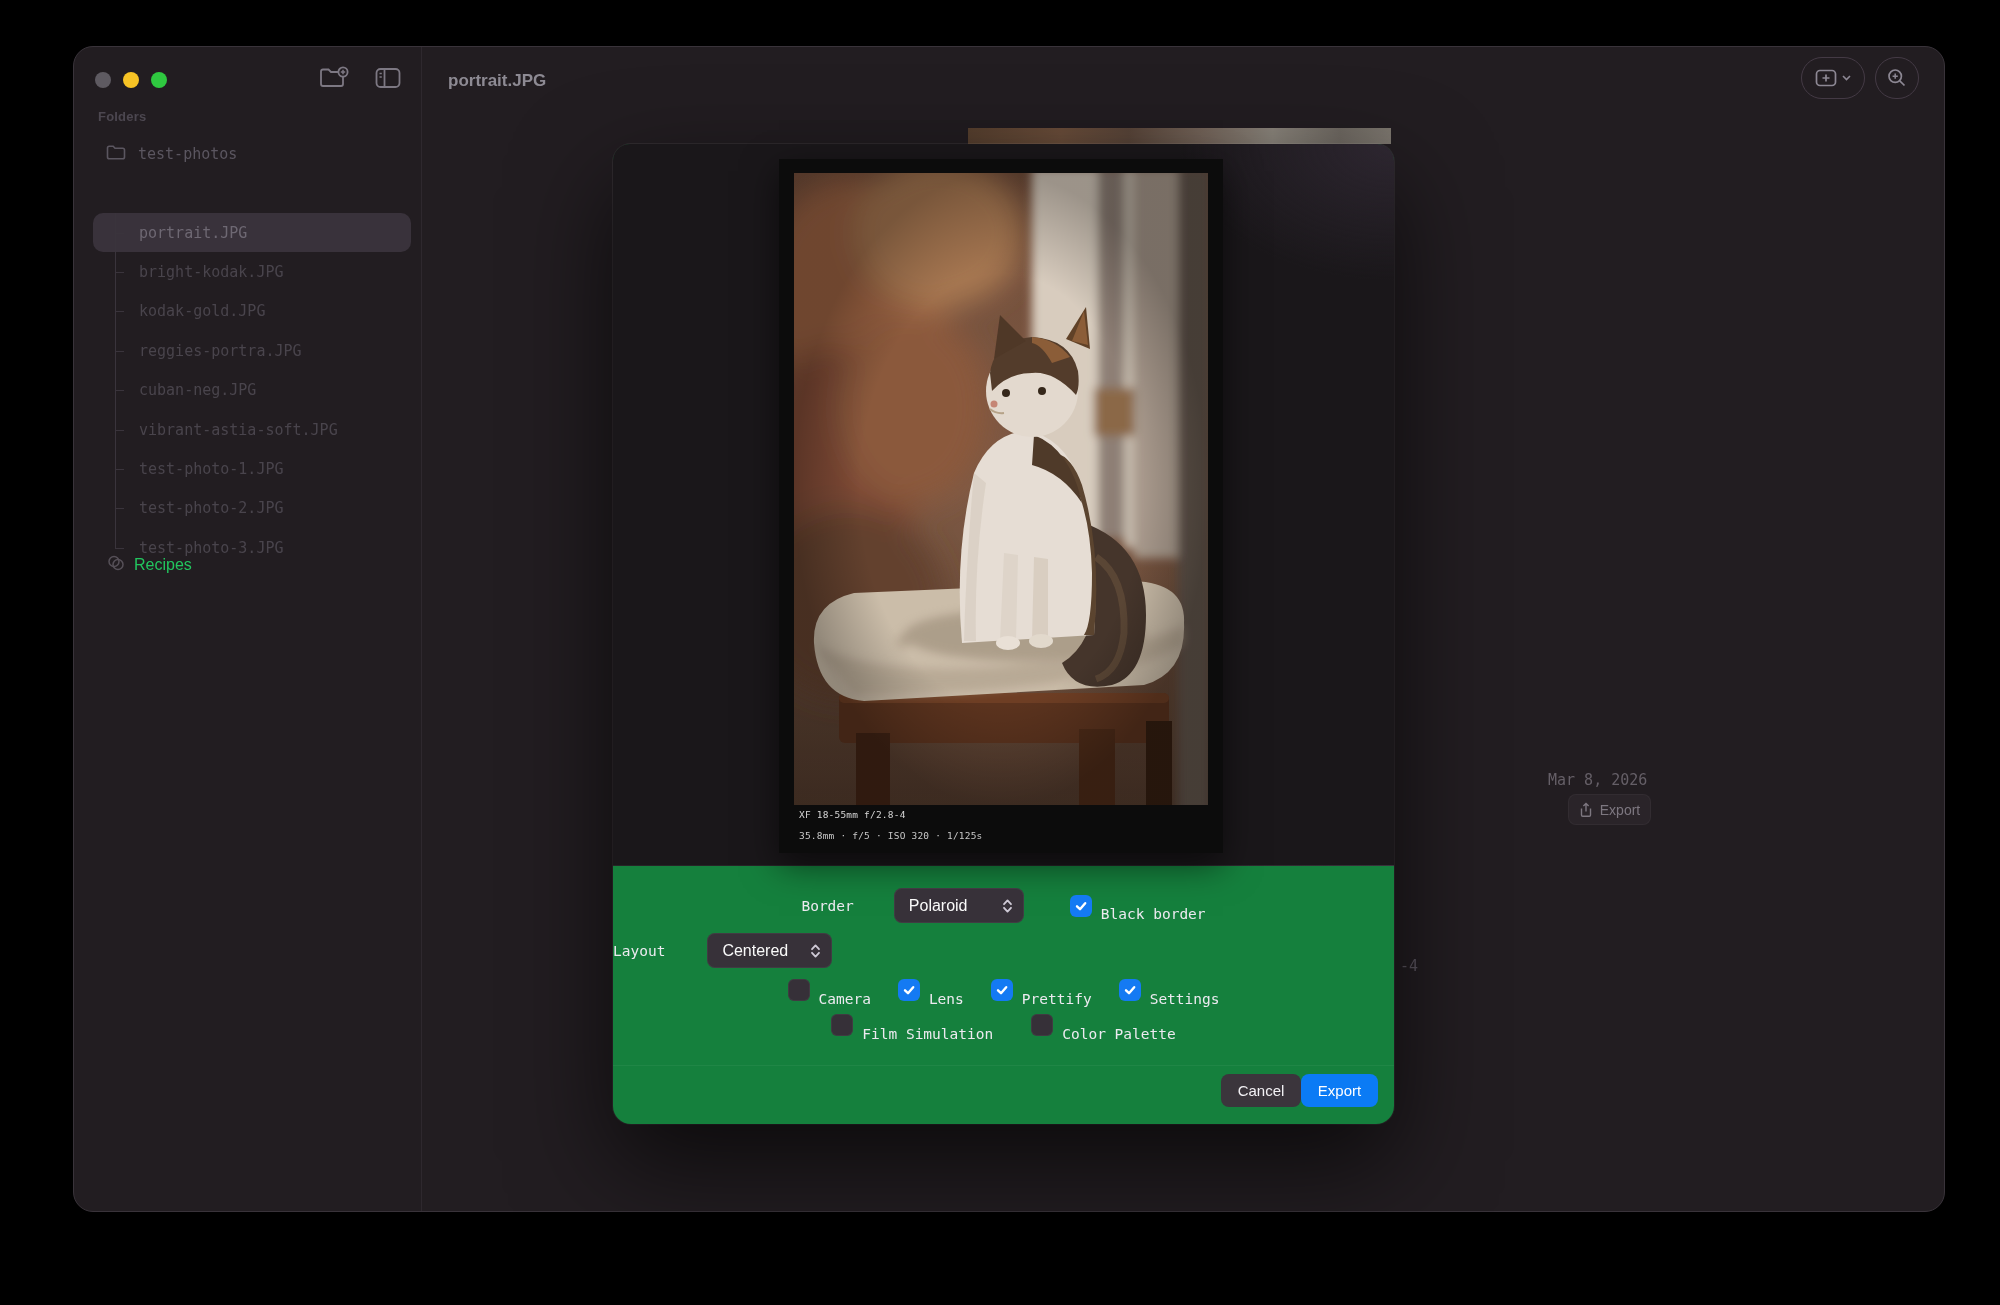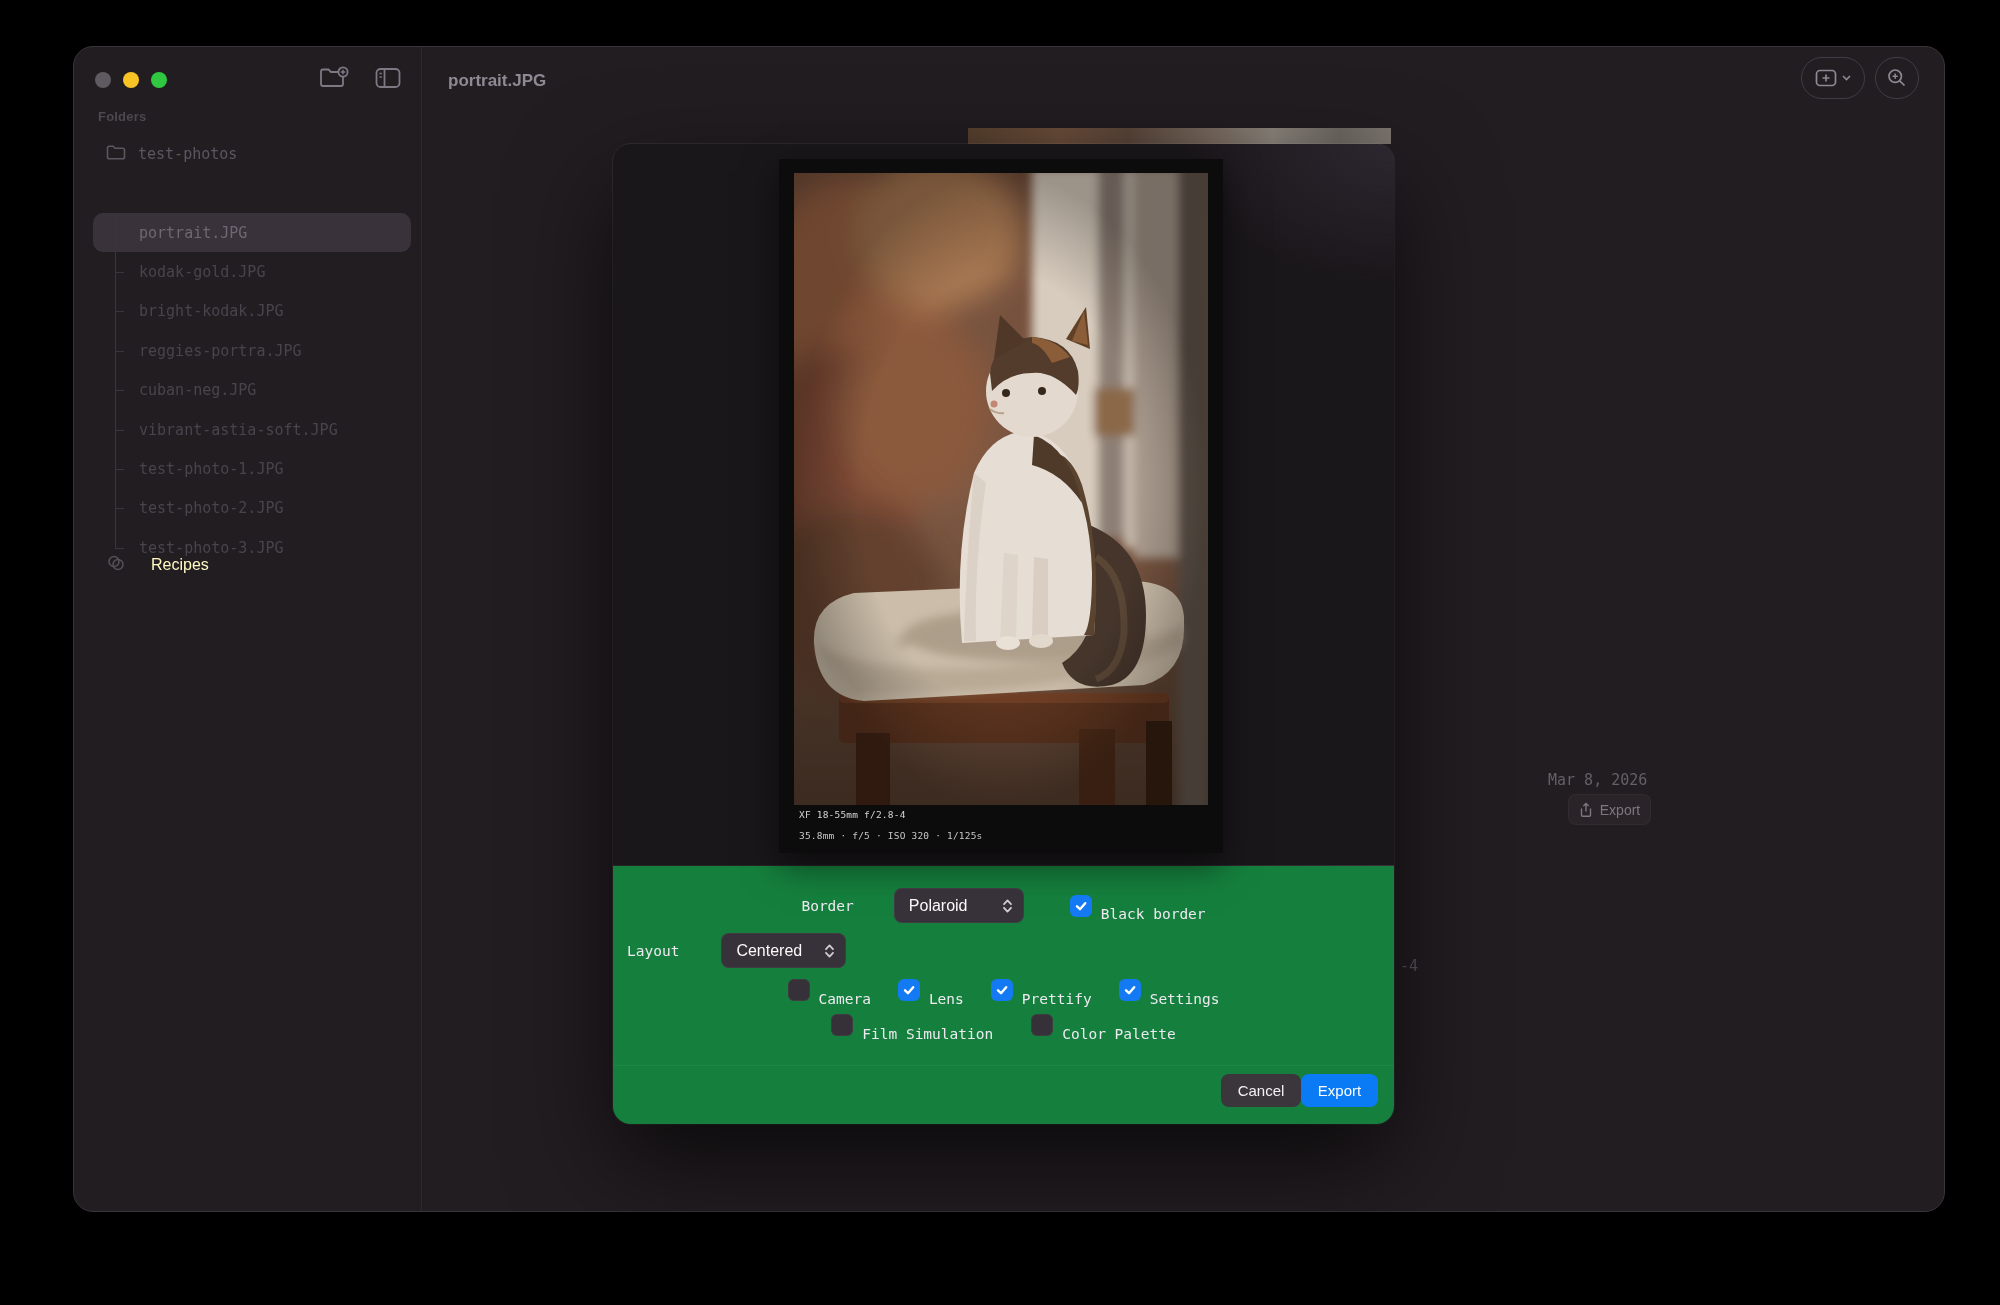--- a/index.html
+++ b/index.html
@@ -41,21 +41,21 @@
   .file-row.selected { background:#39323b; }
   .file-row .tree { position:relative; width:20px; height:100%; flex:none; }
   .file-row .tree::before { content:""; position:absolute; left:9px; top:0; bottom:0; width:1px; background:#3a343c; }
   .file-row.last .tree::before { bottom:50%; }
   .file-row .tree::after { content:""; position:absolute; left:9px; top:50%; width:9px; height:1px; background:#3a343c; }
   .file-row .fname { font-size:15px; color:#49444c; margin-left:13px; }
   .file-row.selected .fname { color:#6e6873; }
 
   .recipes-row { position:absolute; left:19px; top:499px; width:318px; height:38px;
     display:flex; align-items:center; padding-left:13px; }
-  .recipes-row .rlabel { margin-left:25px; font-size:16px; color:#fef9c3; }
+  .recipes-row .rlabel { margin-left:8px; font-size:16px; color:#22c55e; }
 
   
   .title { position:absolute; left:374px; top:24px; font-size:17px; font-weight:700; color:#8d8a93; }
 
   .topright { position:absolute; right:25px; top:10px; display:flex; gap:10px; }
   .pill { height:42px; border:1px solid #443a45; border-radius:21px; display:flex;
     align-items:center; justify-content:center; gap:5px; background:transparent; }
   .pill.add { width:64px; }
   .pill.zoom { width:44px; }
 
@@ -82,21 +82,21 @@
     background:#0c0c0c; box-shadow:0 12px 34px rgba(0,0,0,.55); }
   .photo { position:absolute; left:15px; top:14px; width:414px; height:632px; overflow:hidden; background:#5c4334; }
   .photo svg { display:block; width:100%; height:100%; }
   .photo .vignette { position:absolute; inset:0;
     background:radial-gradient(closest-side, rgba(0,0,0,0) 68%, rgba(0,0,0,.28) 100%); }
   .exif1 { position:absolute; left:20px; top:650px; font-size:9.5px; color:#d6d6d6; letter-spacing:.2px; }
   .exif2 { position:absolute; left:20px; top:671px; font-size:9.5px; color:#c9c9c9; letter-spacing:.2px; }
 
   .drow { position:absolute; left:0; width:100%; display:flex; align-items:center; justify-content:center; }
   .row-border { top:744px; height:35px; }
-  .row-layout { top:789px; height:35px; justify-content:flex-start; padding-left:14px; }
+  .row-layout { top:789px; height:35px; justify-content:flex-start; }
   .row-meta   { top:834px; height:24px; gap:27px; }
   .row-extra  { top:869px; height:24px; gap:38px; }
 
   .dlabel { font-size:14.5px; color:#eceaf0; }
 
   .select { height:35px; background:#373139; border-radius:8px; display:flex; align-items:center;
     padding:0 11px 0 15px; gap:12px; justify-content:space-between;
     box-shadow:inset 0 0 0 1px rgba(255,255,255,.05); }
   .select .sval { font-size:16px; color:#fafafa; font-family:"Liberation Sans",sans-serif; }
   .select-border { width:130px; margin:0 46px 0 40px; }
@@ -161,25 +161,25 @@
       </div>
 
       <div class="file-list">
 
       <div class="file-row selected">
             <span class="tree"></span>
             <span class="fname mono">portrait.JPG</span>
           </div>
           <div class="file-row">
             <span class="tree"></span>
+            <span class="fname mono">bright-kodak.JPG</span>
+          </div>
+          <div class="file-row">
+            <span class="tree"></span>
             <span class="fname mono">kodak-gold.JPG</span>
-          </div>
-          <div class="file-row">
-            <span class="tree"></span>
-            <span class="fname mono">bright-kodak.JPG</span>
           </div>
           <div class="file-row">
             <span class="tree"></span>
             <span class="fname mono">reggies-portra.JPG</span>
           </div>
           <div class="file-row">
             <span class="tree"></span>
             <span class="fname mono">cuban-neg.JPG</span>
           </div>
           <div class="file-row">

